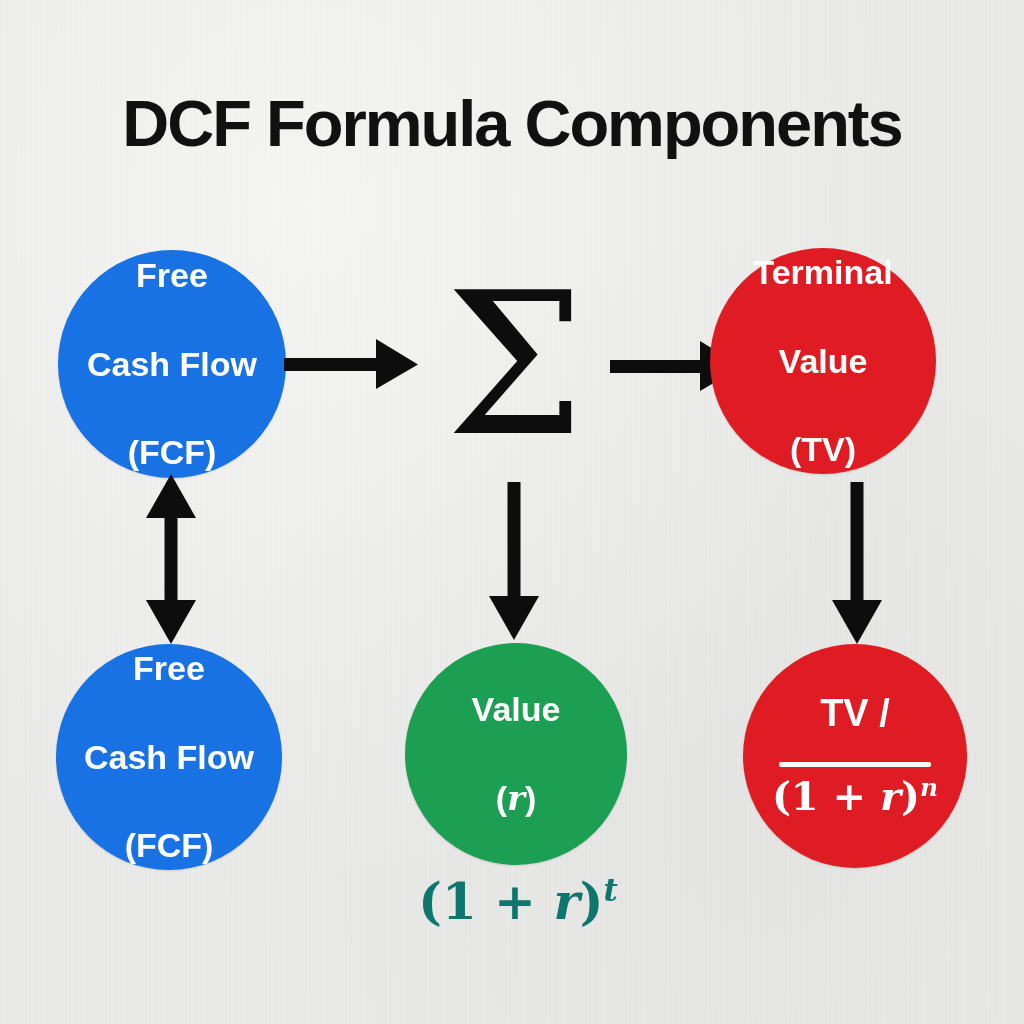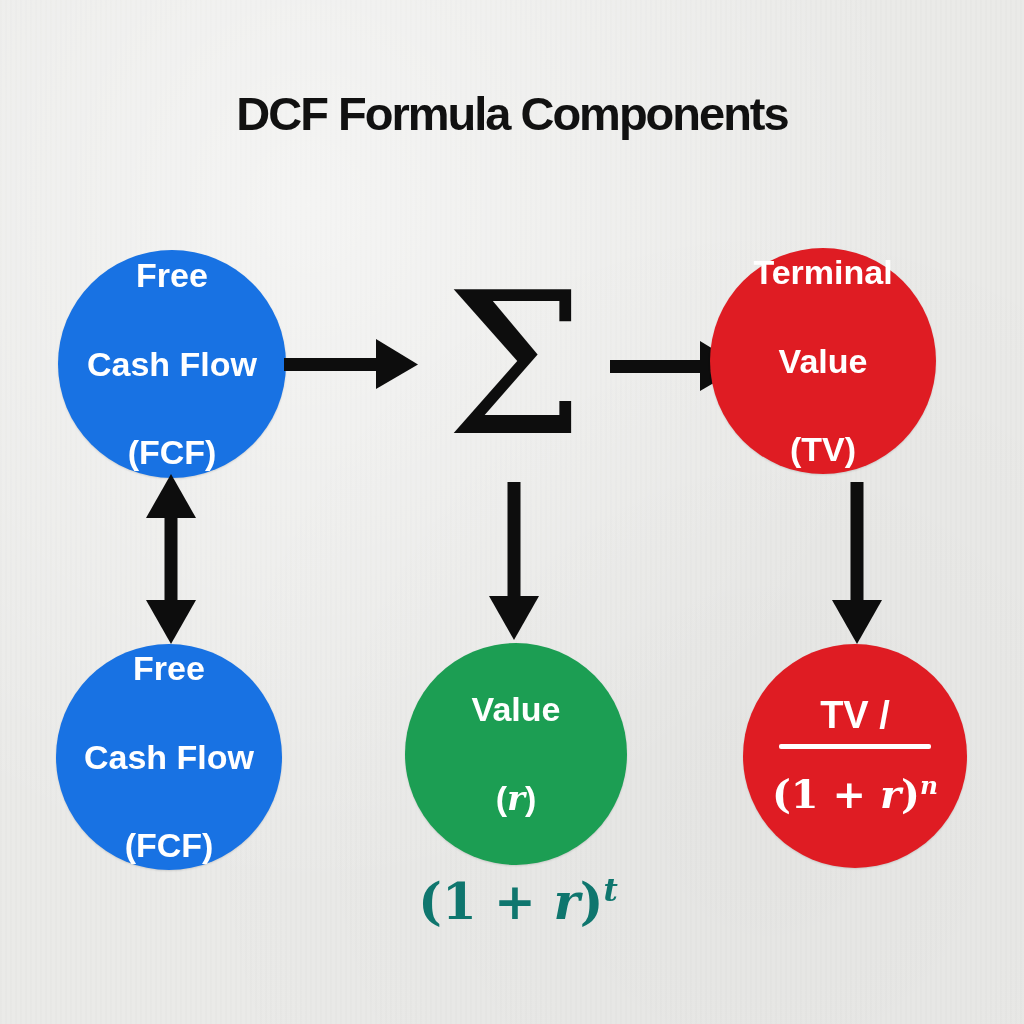--- a/index.html
+++ b/index.html
@@ -20,21 +20,21 @@
       radial-gradient(ellipse at 75% 80%, rgba(0,0,0,0.025), rgba(0,0,0,0) 55%),
       repeating-linear-gradient(90deg, rgba(0,0,0,0.012) 0 2px, rgba(255,255,255,0.015) 2px 5px),
       var(--background);
     font-family: "Liberation Sans", sans-serif;
     overflow: hidden;
   }
   .abs { position: absolute; }
   .title {
     left: 0; top: 86px; width: 1024px;
     text-align: center;
-    font-size: 47px;
+    font-size: 65px;
     font-weight: bold;
     letter-spacing: -2px;
     color: var(--title-color);
   }
   .circle {
     border-radius: 50%;
     display: flex;
     flex-direction: column;
     align-items: center;
     justify-content: center;
@@ -60,24 +60,24 @@
     left: 400px; top: 235px; width: 230px; height: 260px;
     display: flex; align-items: center; justify-content: center;
     font-family: "DejaVu Serif", "Liberation Serif", serif;
     font-size: 196px;
     color: var(--arrow);
     line-height: 1;
   }
   .arrow-svg { display: block; color: var(--arrow); }
 
   .fraction { display: flex; flex-direction: column; align-items: center; }
-  .frac-num { font-size: 38px; font-weight: 600; padding: 0 6px 4px 6px; }
+  .frac-num { font-size: 38px; font-weight: 600; padding: 0 6px 24px 6px; }
   .frac-bar { width: 152px; height: 5px; background: var(--text-light); border-radius: 2px; }
   .frac-den {
-    padding-top: 20px;
+    padding-top: 4px;
     font-family: "DejaVu Serif", "Liberation Serif", serif;
     font-size: 40px; font-weight: 600;
   }
   .math-var { font-style: italic; font-family: "DejaVu Serif", "Liberation Serif", serif; }
   sup { font-size: 0.62em; vertical-align: super; line-height: 0; }
 
   .bottom-formula {
     left: 262px; top: 872px; width: 512px;
     text-align: center;
     font-family: "DejaVu Serif", "Liberation Serif", serif;

